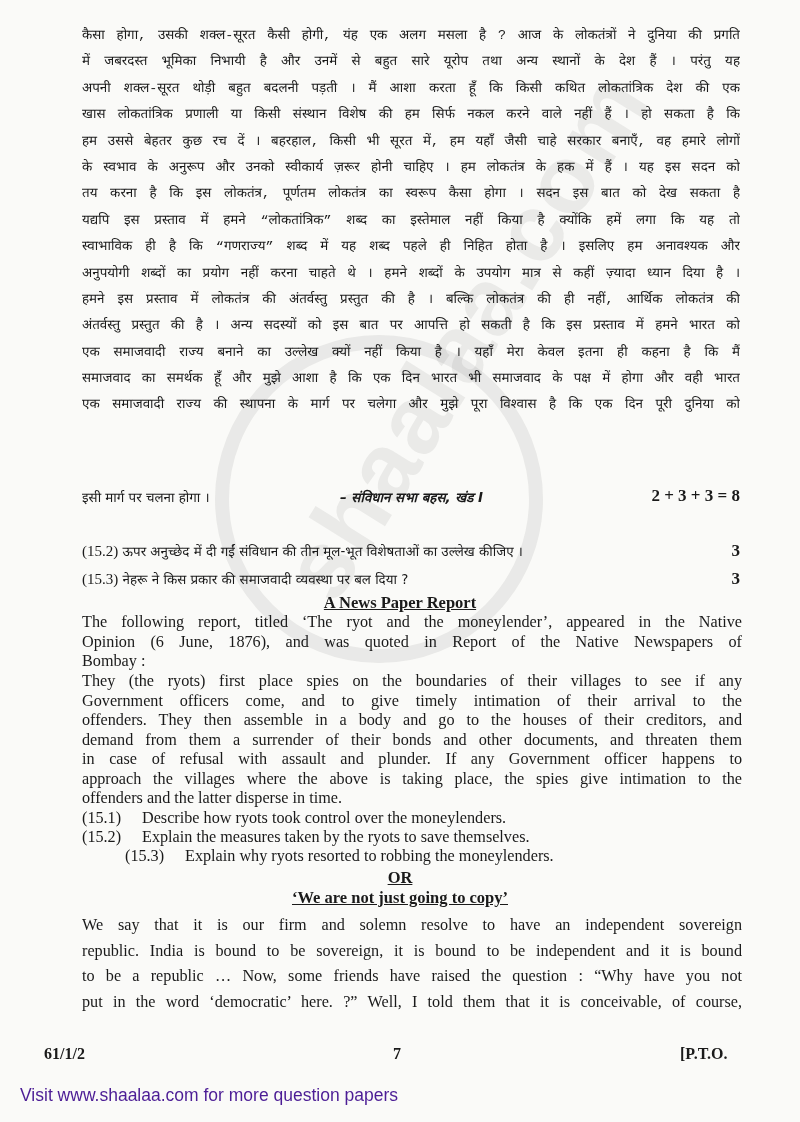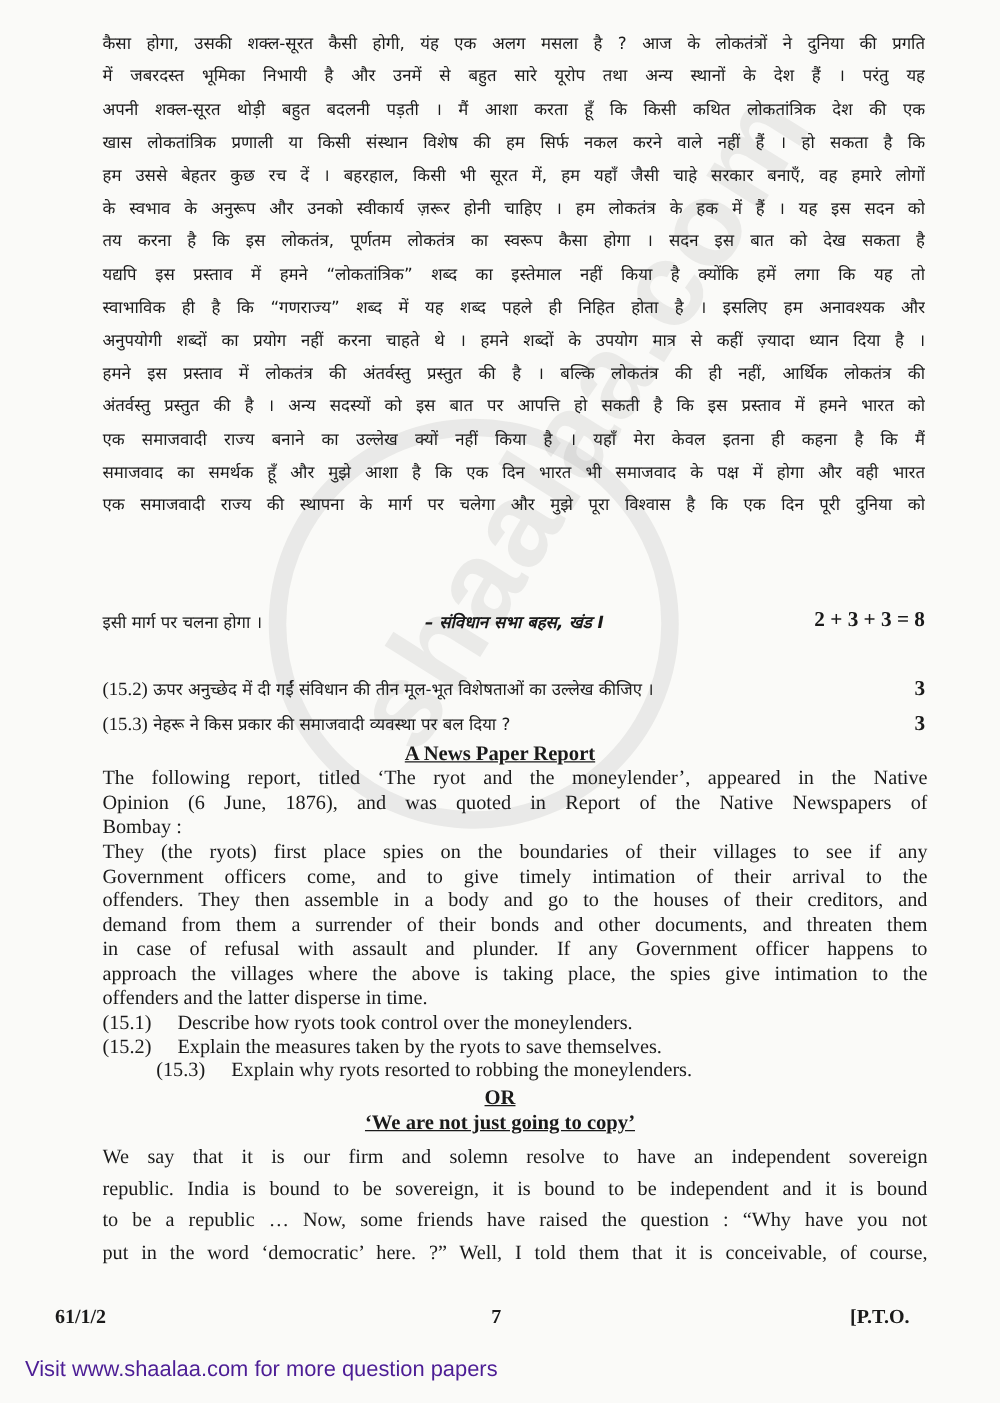--- a/index.html
+++ b/index.html
@@ -19,21 +19,21 @@
       position: absolute; left: 260px; top: 560px;
       transform: rotate(-58deg); transform-origin: left top;
       font-family: "Liberation Sans", sans-serif; font-size: 96px; font-weight: bold;
       color: rgba(120,120,120,0.12); letter-spacing: 2px; pointer-events: none;
     }
     .hindi-block {
       position: absolute; left: 82px; top: 23px; width: 658px;
       font-family: "DejaVu Sans", sans-serif; font-size: 13.4px; line-height: 26.4px;
       text-align: justify;
     }
-    .hindi-block .line { display: block; height: 26.4px; white-space: nowrap; overflow: hidden; text-align-last: justify; }
+    .hindi-block .line { display: block; height: 26.4px; white-space: nowrap; overflow: hidden; text-align-last: justify; font-family: Liberation Mono, monospace; }
     .src-row { position: absolute; left: 82px; top: 488px; width: 658px; height: 24px;
       font-family: "DejaVu Sans", sans-serif; font-size: 13.4px; }
     .src-row .end { position: absolute; left: 0; }
     .src-row .citation { position: absolute; left: 258px; font-style: italic; font-weight: bold; }
     .src-row .marks { position: absolute; right: 0; font-family: "Liberation Serif", serif; font-weight: bold; font-size: 17px; top: -2px; text-align: right; }
     .q-row { position: absolute; left: 82px; width: 658px; height: 24px;
       font-family: "DejaVu Sans", sans-serif; font-size: 13.4px; white-space: nowrap; }
     .q-row .num { font-family: "Liberation Serif", serif; font-size: 15px; }
     .q-row .mk { position: absolute; right: 0; top: -1px; font-family: "Liberation Serif", serif; font-weight: bold; font-size: 17px; }
     .heading { position: absolute; left: 0; width: 800px; text-align: center;

